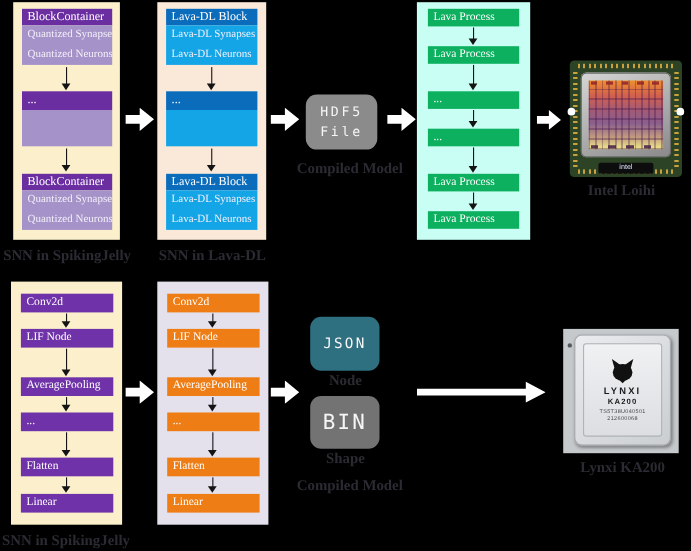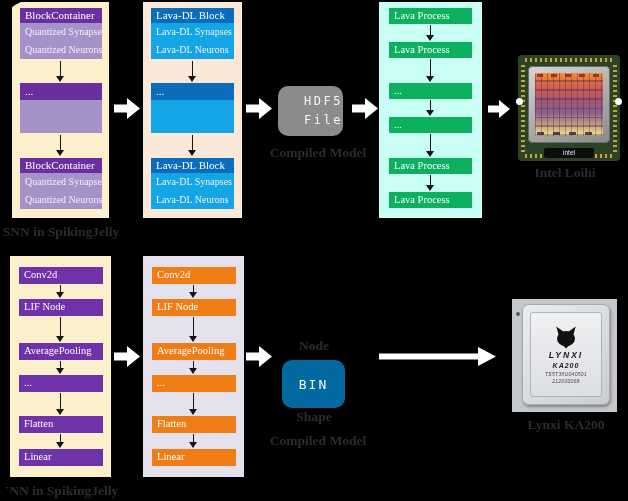--- a/index.html
+++ b/index.html
@@ -1,17 +1,17 @@
 <!DOCTYPE html>
 <html><head>
 <meta charset="utf-8">
 <style>
   html,body{margin:0;padding:0;background:#000;}
   #canvas{position:relative;width:628px;height:501px;background:#000;overflow:hidden;
-          font-family:"Liberation Serif",serif;border-radius:32px;}
+          font-family:"Liberation Serif",serif;}
   .panel{position:absolute;box-sizing:border-box;}
   .grp{position:absolute;box-sizing:border-box;}
   .hdr{display:flex;align-items:center;padding-left:5px;color:#fff;font-size:11px;line-height:1;
        box-sizing:border-box;white-space:nowrap;overflow:hidden;}
   .row{display:flex;align-items:center;padding-left:5px;color:#f3effa;font-size:10px;line-height:1;
        box-sizing:border-box;white-space:nowrap;overflow:hidden;}
   .blk{position:absolute;display:flex;align-items:center;padding-left:5px;color:#fff;font-size:10.5px;
        line-height:1;box-sizing:border-box;white-space:nowrap;overflow:hidden;}
   .caption{position:absolute;text-align:center;font-weight:bold;font-size:13.5px;color:#2b2b33;}
   
@@ -40,21 +40,21 @@
   .loihi-die::after{content:"";position:absolute;left:2px;right:2px;bottom:1px;height:3px;
        background:repeating-linear-gradient(90deg,rgba(70,30,70,.85) 0 7px,rgba(0,0,0,0) 7px 16px);}
   .loihi-bar{position:absolute;left:50%;transform:translateX(-50%);bottom:3px;width:50px;height:10px;
        background:#0d0d0d;border-radius:2px;display:flex;align-items:center;justify-content:center;}
   .loihi-bar span{color:#dfe8ff;font-family:"Liberation Sans",sans-serif;font-size:6.5px;line-height:1;}
   .notch{position:absolute;width:7px;height:7px;border-radius:50%;background:#fff;}
   
   .lynxi-photo{position:absolute;left:512px;top:299px;width:105px;height:113px;background:#c6c9cc;}
   .lynxi-chip{position:absolute;left:10px;top:5px;width:88px;height:101px;border-radius:7px;
        background:linear-gradient(135deg,#eaecee,#cbced1);border:1px solid #a6aaae;
-       box-shadow:1px 2px 3px rgba(0,0,0,.35);box-sizing:border-box;font-style:italic;}
+       box-shadow:1px 2px 3px rgba(0,0,0,.35);box-sizing:border-box;}
   .lynxi-face{position:absolute;left:7px;right:7px;top:7px;bottom:7px;border:1px solid #b0b3b7;
        border-radius:3px;background:linear-gradient(180deg,#f0f1f3,#dcdee1);
        display:flex;flex-direction:column;align-items:center;justify-content:center;
        font-family:"Liberation Sans",sans-serif;color:#1a1a1a;}
   .lynxi-brand{font-size:8.5px;font-weight:bold;letter-spacing:2px;margin-top:1px;}
   .lynxi-model{font-size:7px;font-weight:bold;margin-top:2px;letter-spacing:1px;}
   .lynxi-serial{font-size:5px;color:#46484c;margin-top:2px;line-height:1.25;text-align:center;letter-spacing:.3px;}
   .fiducial{position:absolute;left:4px;top:13px;width:4px;height:4px;border-radius:50%;background:#55585c;}
 </style>
 </head>
@@ -97,26 +97,27 @@
       <div class="hdr" style="height:17px;background:#0a6cbb;">...</div>
       <div class="row" style="height:33px;background:#14a5e6;"></div>
     </div>
     <div class="darrow" style="top:133px;height:21px;"></div>
     <div class="grp" style="left:8px;top:156px;width:83px;">
       <div class="hdr" style="height:15px;background:#0a6cbb;">Lava-DL Block</div>
       <div class="row" style="height:17px;background:#14a5e6;">Lava-DL Synapses</div>
       <div class="row" style="height:19px;background:#14a5e6;">Lava-DL Neurons</div>
     </div>
   </div>
+  <div class="caption" style="left:123px;top:224px;width:140px;">SNN in Lava-DL</div>
 
   <svg class="harrow" style="left:246px;top:98px;" width="26" height="21" viewBox="0 0 26 21">
     <polygon points="0,6.5 13,6.5 13,0 26,10.5 13,21 13,14.5 0,14.5" fill="#fff"></polygon>
   </svg>
 
-  <div class="filebox" style="left:278px;top:86px;width:65px;height:50px;background:#8b8b8b;font-size:12px;letter-spacing:2.5px;line-height:1.6;align-items:flex-end;">
+  <div class="filebox" style="left:278px;top:86px;width:65px;height:50px;background:#8b8b8b;font-size:12px;letter-spacing:2.5px;line-height:1.6;">
     <span>HDF5</span>
     <span>File</span>
   </div>
   <div class="caption" style="left:253px;top:145px;width:130px;">Compiled Model</div>
 
   <svg class="harrow" style="left:352px;top:98px;" width="26" height="21" viewBox="0 0 26 21">
     <polygon points="0,6.5 13,6.5 13,0 26,10.5 13,21 13,14.5 0,14.5" fill="#fff"></polygon>
   </svg>
 
   <div class="panel" style="left:379px;top:2px;width:103px;height:216px;background:#c9fef4;">
@@ -183,23 +184,26 @@
     <div class="darrow" style="top:137px;height:22px;"></div>
     <div class="blk" style="left:9px;top:160px;width:84px;height:17px;background:#ee7d15;">Flatten</div>
     <div class="darrow" style="top:178px;height:14px;"></div>
     <div class="blk" style="left:9px;top:193px;width:84px;height:17px;background:#ee7d15;">Linear</div>
   </div>
 
   <svg class="harrow" style="left:246px;top:346px;" width="26" height="21" viewBox="0 0 26 21">
     <polygon points="0,6.5 13,6.5 13,0 26,10.5 13,21 13,14.5 0,14.5" fill="#fff"></polygon>
   </svg>
 
+  <div class="filebox" style="left:282px;top:288px;width:63px;height:49px;background:#2e6f80;font-size:13px;letter-spacing:2px;">
+    <span>JSON</span>
+  </div>
   <div class="caption" style="left:283px;top:338px;width:62px;">Node</div>
 
-  <div class="filebox" style="left:282px;top:360px;width:63px;height:48px;background:#0369a1;font-size:13px;letter-spacing:2px;">
+  <div class="filebox" style="left:282px;top:360px;width:63px;height:48px;background:#737373;font-size:19px;letter-spacing:2px;">
     <span>BIN</span>
   </div>
   <div class="caption" style="left:283px;top:409px;width:62px;">Shape</div>
 
   <div class="caption" style="left:253px;top:433px;width:130px;">Compiled Model</div>
 
   <svg class="harrow" style="left:379px;top:346px;" width="117" height="21" viewBox="0 0 117 21">
     <polygon points="0,7.5 99,7.5 99,1 117,10.5 99,20 99,13.5 0,13.5" fill="#fff"></polygon>
   </svg>
 

